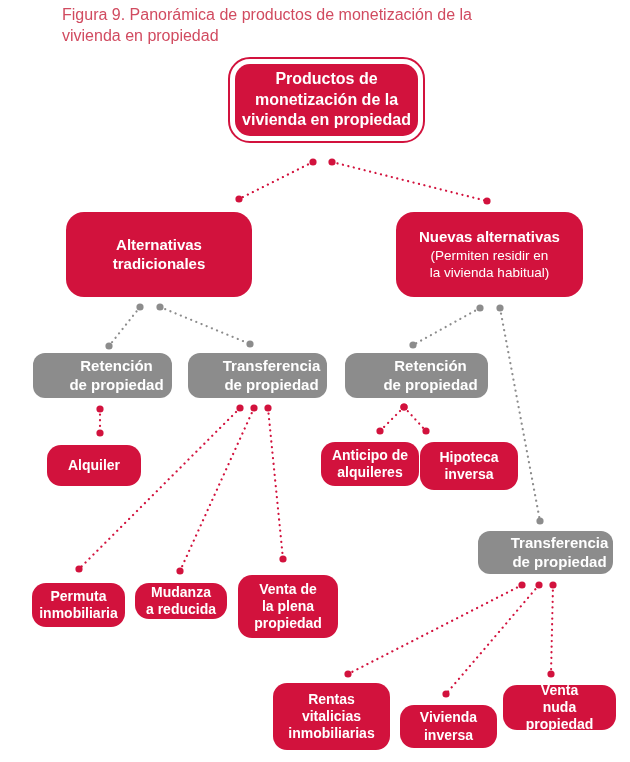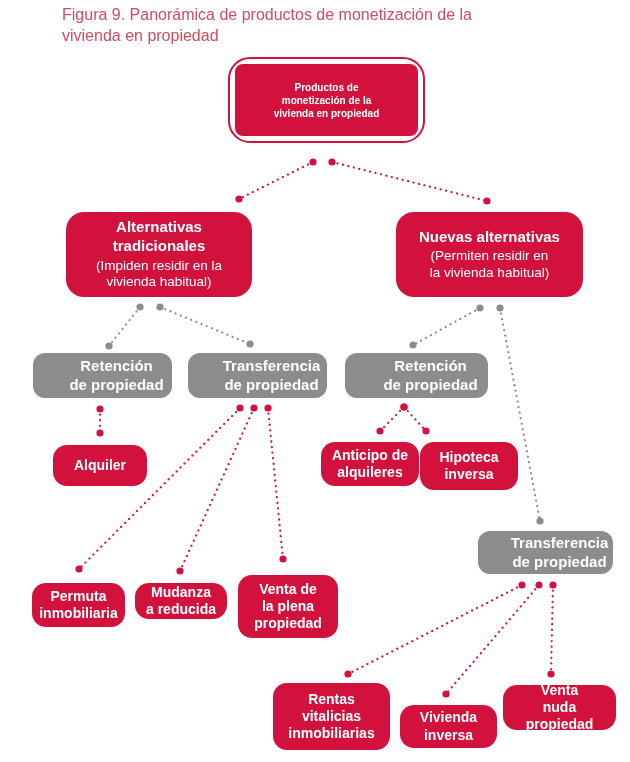--- a/index.html
+++ b/index.html
@@ -25,37 +25,37 @@
     white-space:pre-line;
   }
   .node.red{background:var(--red);border-radius:14px;font-weight:bold;font-size:14px;line-height:1.22;}
   .node.gray{background:var(--gray);border-radius:12px;font-weight:bold;font-size:15px;line-height:1.25;padding-left:28px;}
   .root-outer{
     position:absolute;background:#fff;border:2px solid var(--red);
     border-radius:22px;box-sizing:border-box;padding:5px;
     display:flex;
   }
   .root-inner{
-    flex:1;background:var(--red);border-radius:8px;
+    flex:1;background:var(--red);border-radius:15px;
     display:flex;align-items:center;justify-content:center;
-    color:#fff;font-weight:bold;font-size:10px;line-height:1.3;
+    color:#fff;font-weight:bold;font-size:16px;line-height:1.3;
     text-align:center;white-space:pre-line;
   }
   .branch{background:var(--red);border-radius:18px;}
   .branch .bt{font-weight:bold;font-size:15px;line-height:1.25;white-space:pre-line;}
   .branch .bs{font-weight:normal;font-size:13.5px;line-height:1.22;white-space:pre-line;margin-top:2px;}
   
   .p-root{left:228px;top:57px;width:197px;height:86px;}
   .p-trad{left:66px;top:212px;width:186px;height:85px;}
   .p-new{left:396px;top:212px;width:187px;height:85px;}
   .p-lret{left:33px;top:353px;width:139px;height:45px;}
   .p-ltrans{left:188px;top:353px;width:139px;height:45px;}
   .p-rret{left:345px;top:353px;width:143px;height:45px;}
   .p-rtrans{left:478px;top:531px;width:135px;height:43px;}
-  .p-alq{left:53px;top:445px;width:94px;height:41px;font-size:15px;}
+  .p-alq{left:47px;top:445px;width:94px;height:41px;font-size:15px;}
   .p-perm{left:32px;top:583px;width:93px;height:44px;}
   .p-mud{left:135px;top:583px;width:92px;height:36px;}
   .p-vplena{left:238px;top:575px;width:100px;height:63px;}
   .p-ant{left:321px;top:442px;width:98px;height:44px;}
   .p-hip{left:420px;top:442px;width:98px;height:48px;}
   .p-rentas{left:273px;top:683px;width:117px;height:67px;}
   .p-vinv{left:400px;top:705px;width:97px;height:43px;}
   .p-vnuda{left:503px;top:685px;width:113px;height:45px;}
 </style>
 </head>
@@ -116,22 +116,20 @@
 
   <div class="root-outer p-root">
     <div class="root-inner">Productos de
 monetización de la
 vivienda en propiedad</div>
   </div>
 
   <div class="node branch p-trad">
     <span class="bt">Alternativas
 tradicionales</span>
-    <span class="bs">(Impiden residir en la
-vivienda habitual)</span>
   </div>
 
   <div class="node branch p-new">
     <span class="bt">Nuevas alternativas</span>
     <span class="bs">(Permiten residir en
 la vivienda habitual)</span>
   </div>
 
   <div class="node gray p-lret">Retención
 de propiedad</div>

